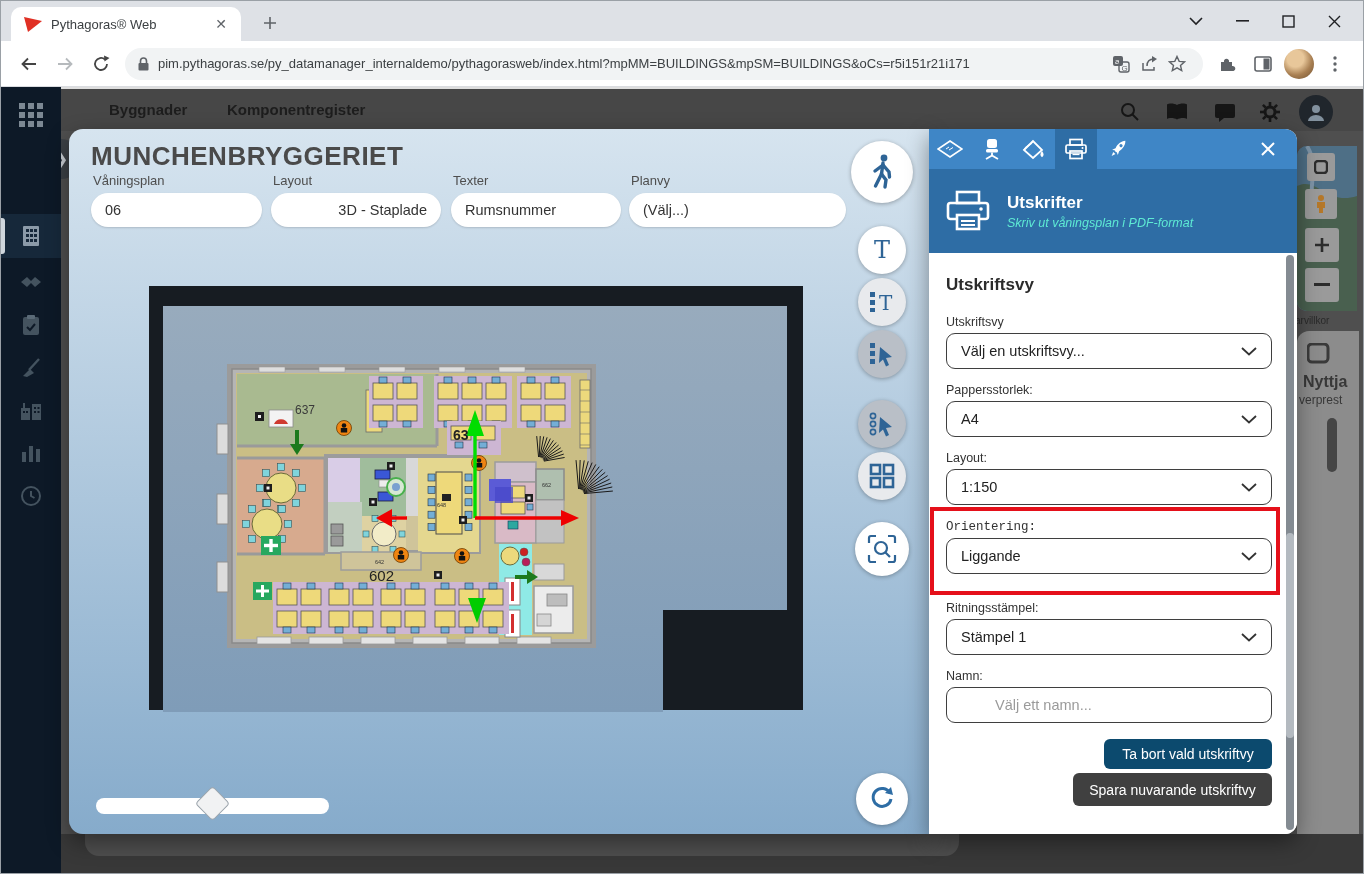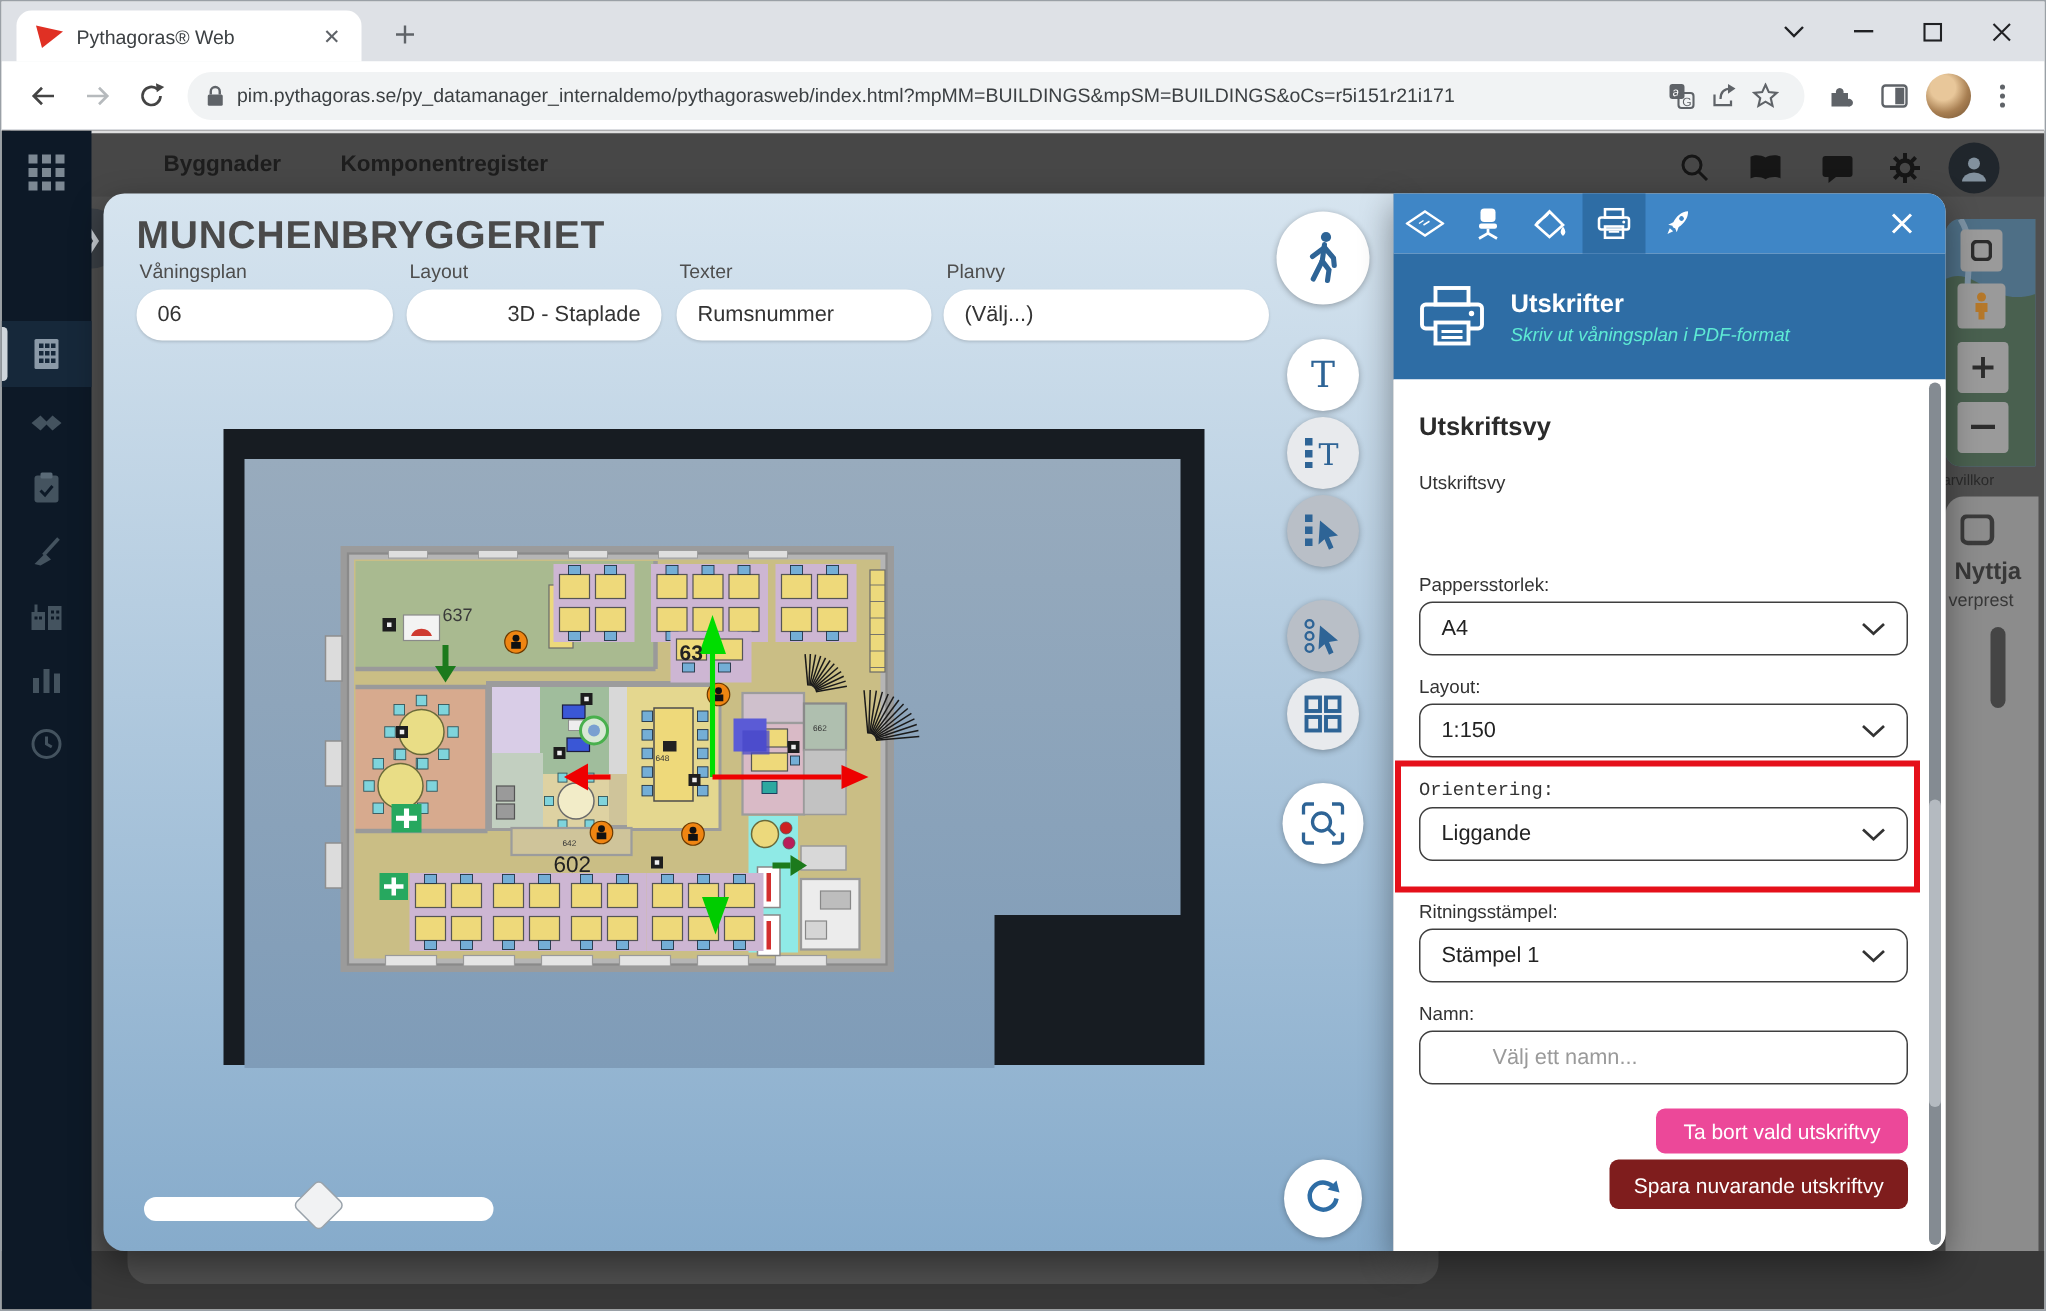--- a/index.html
+++ b/index.html
@@ -84,23 +84,23 @@
   .pbody{position:absolute;left:0;top:124px;right:0;bottom:0;background:#fff;border-radius:0 0 12px 0;}
   .p-heading{position:absolute;left:17px;top:22px;font-size:17px;font-weight:bold;color:#2b2b2b;}
   .p-label{position:absolute;left:17px;font-size:12.5px;color:#333;}
   .pfield{position:absolute;left:17px;width:326px;height:36px;border:1.3px solid #3f3f3f;border-radius:9px;
     background:#fff;display:flex;align-items:center;padding:0 14px;font-size:14.5px;color:#222;}
   .pfield svg{position:absolute;right:14px;}
   .pfield input{border:none;outline:none;font-size:14.5px;color:#222;width:100%;
     font-family:"Liberation Sans",sans-serif;background:transparent;margin-left:32px;}
   .pfield input::placeholder{color:#9a9a9a;}
   .redbox{position:absolute;left:1px;top:254px;width:350px;height:88px;border:4px solid #e5101a;z-index:5;pointer-events:none;}
-  .btn-del{position:absolute;left:175px;top:486px;width:168px;height:30px;background:#ec4899;color:#fff;
+  .btn-del{position:absolute;left:175px;top:486px;width:168px;height:30px;background:#0c4a6e;color:#fff;
     border:none;border-radius:6px;font-size:14px;font-family:"Liberation Sans",sans-serif;}
-  .btn-save{position:absolute;left:144px;top:520px;width:199px;height:33px;background:#7f1d1d;color:#fff;
+  .btn-save{position:absolute;left:144px;top:520px;width:199px;height:33px;background:#404040;color:#fff;
     border:none;border-radius:6px;font-size:14px;font-family:"Liberation Sans",sans-serif;}
   .pscroll{position:absolute;right:3px;top:2px;width:8px;bottom:4px;background:#848b92;border-radius:4px;}
   .pscroll-thumb{position:absolute;left:0;top:278px;width:8px;height:205px;background:#b4bac0;border-radius:4px;}
 </style>
 </head>
 <body>
 
 <div class="window">
 
   <div class="titlebar">
@@ -808,20 +808,26 @@
         <div>
           <div class="ph-title">Utskrifter</div>
           <div class="ph-sub">Skriv ut våningsplan i PDF-format</div>
         </div>
       </div>
 
       <div class="pbody">
         <div class="p-heading">Utskriftsvy</div>
 
         <span class="p-label" style="top:62px;">Utskriftsvy</span>
+        <div class="pfield" style="top:80px;">
+          <span>Välj en utskriftsvy...</span>
+          <svg width="16" height="9">
+              <path d="M1 1 L8 7.5 L15 1" fill="none" stroke="#333" stroke-width="1.8"></path>
+            </svg>
+          </div>
 
         <span class="p-label" style="top:130px;">Pappersstorlek:</span>
         <div class="pfield" style="top:148px;">
           <span>A4</span>
           <svg width="16" height="9">
               <path d="M1 1 L8 7.5 L15 1" fill="none" stroke="#333" stroke-width="1.8"></path>
             </svg>
           </div>
 
         <span class="p-label" style="top:198px;">Layout:</span>

